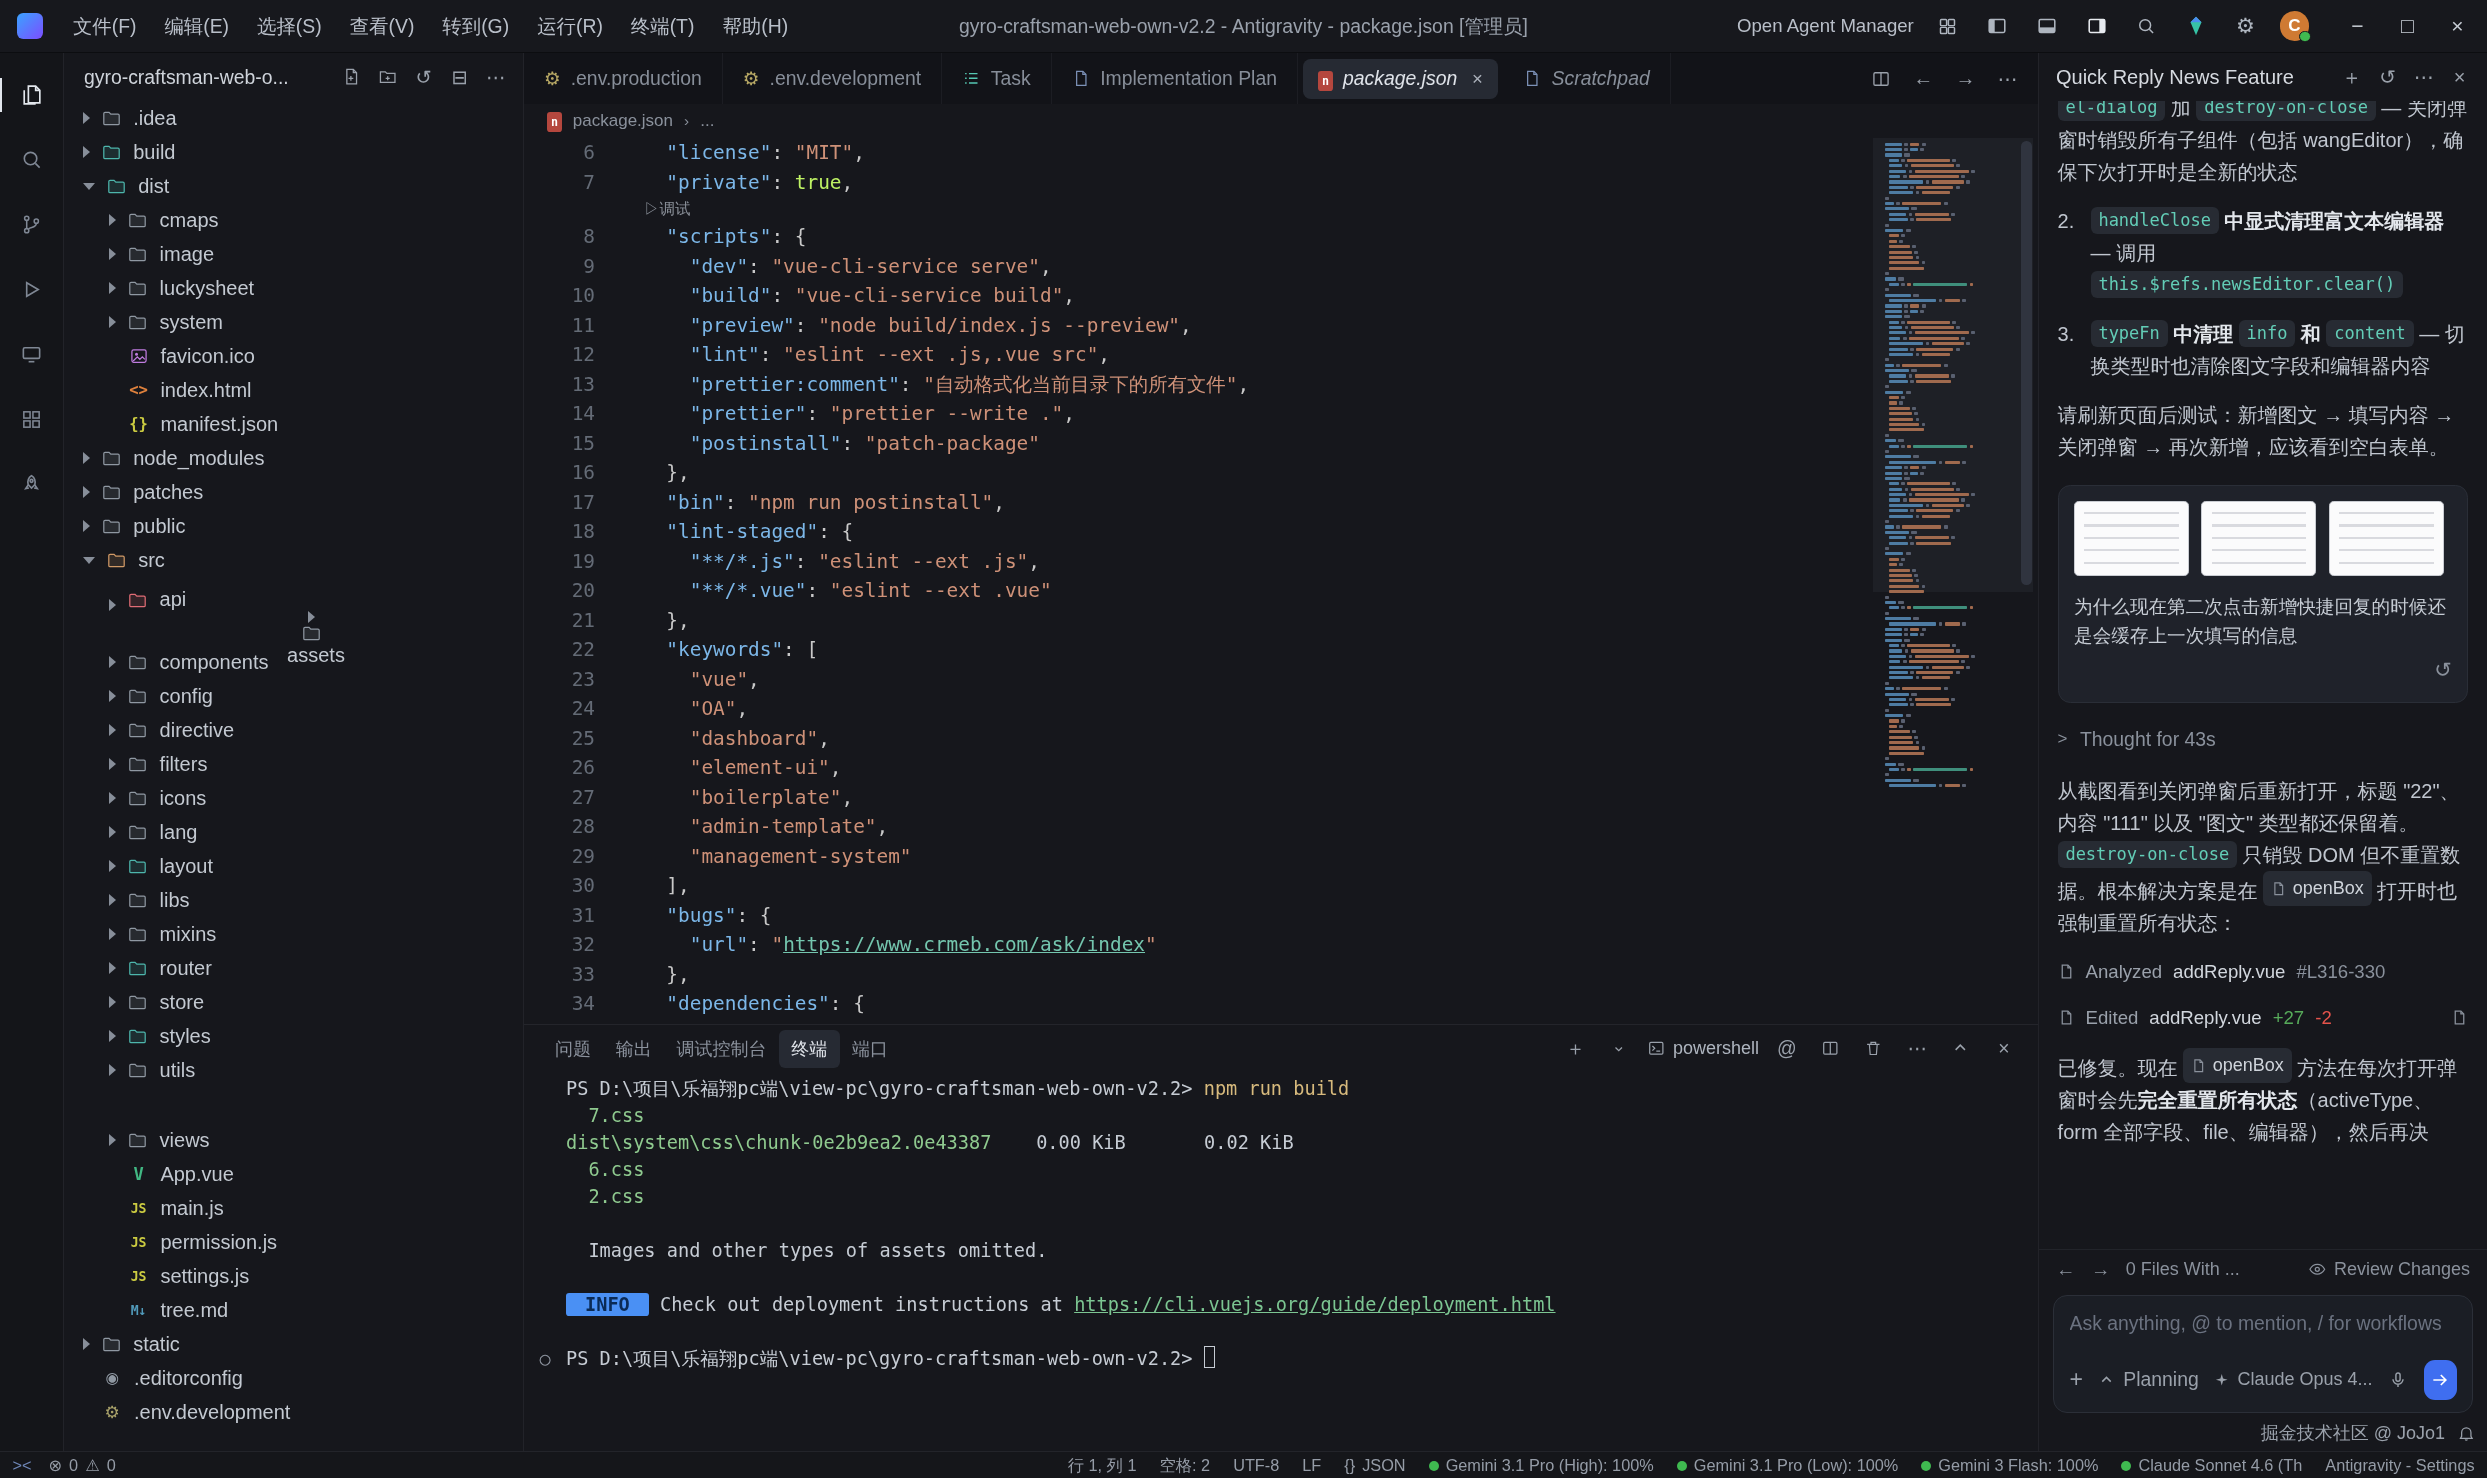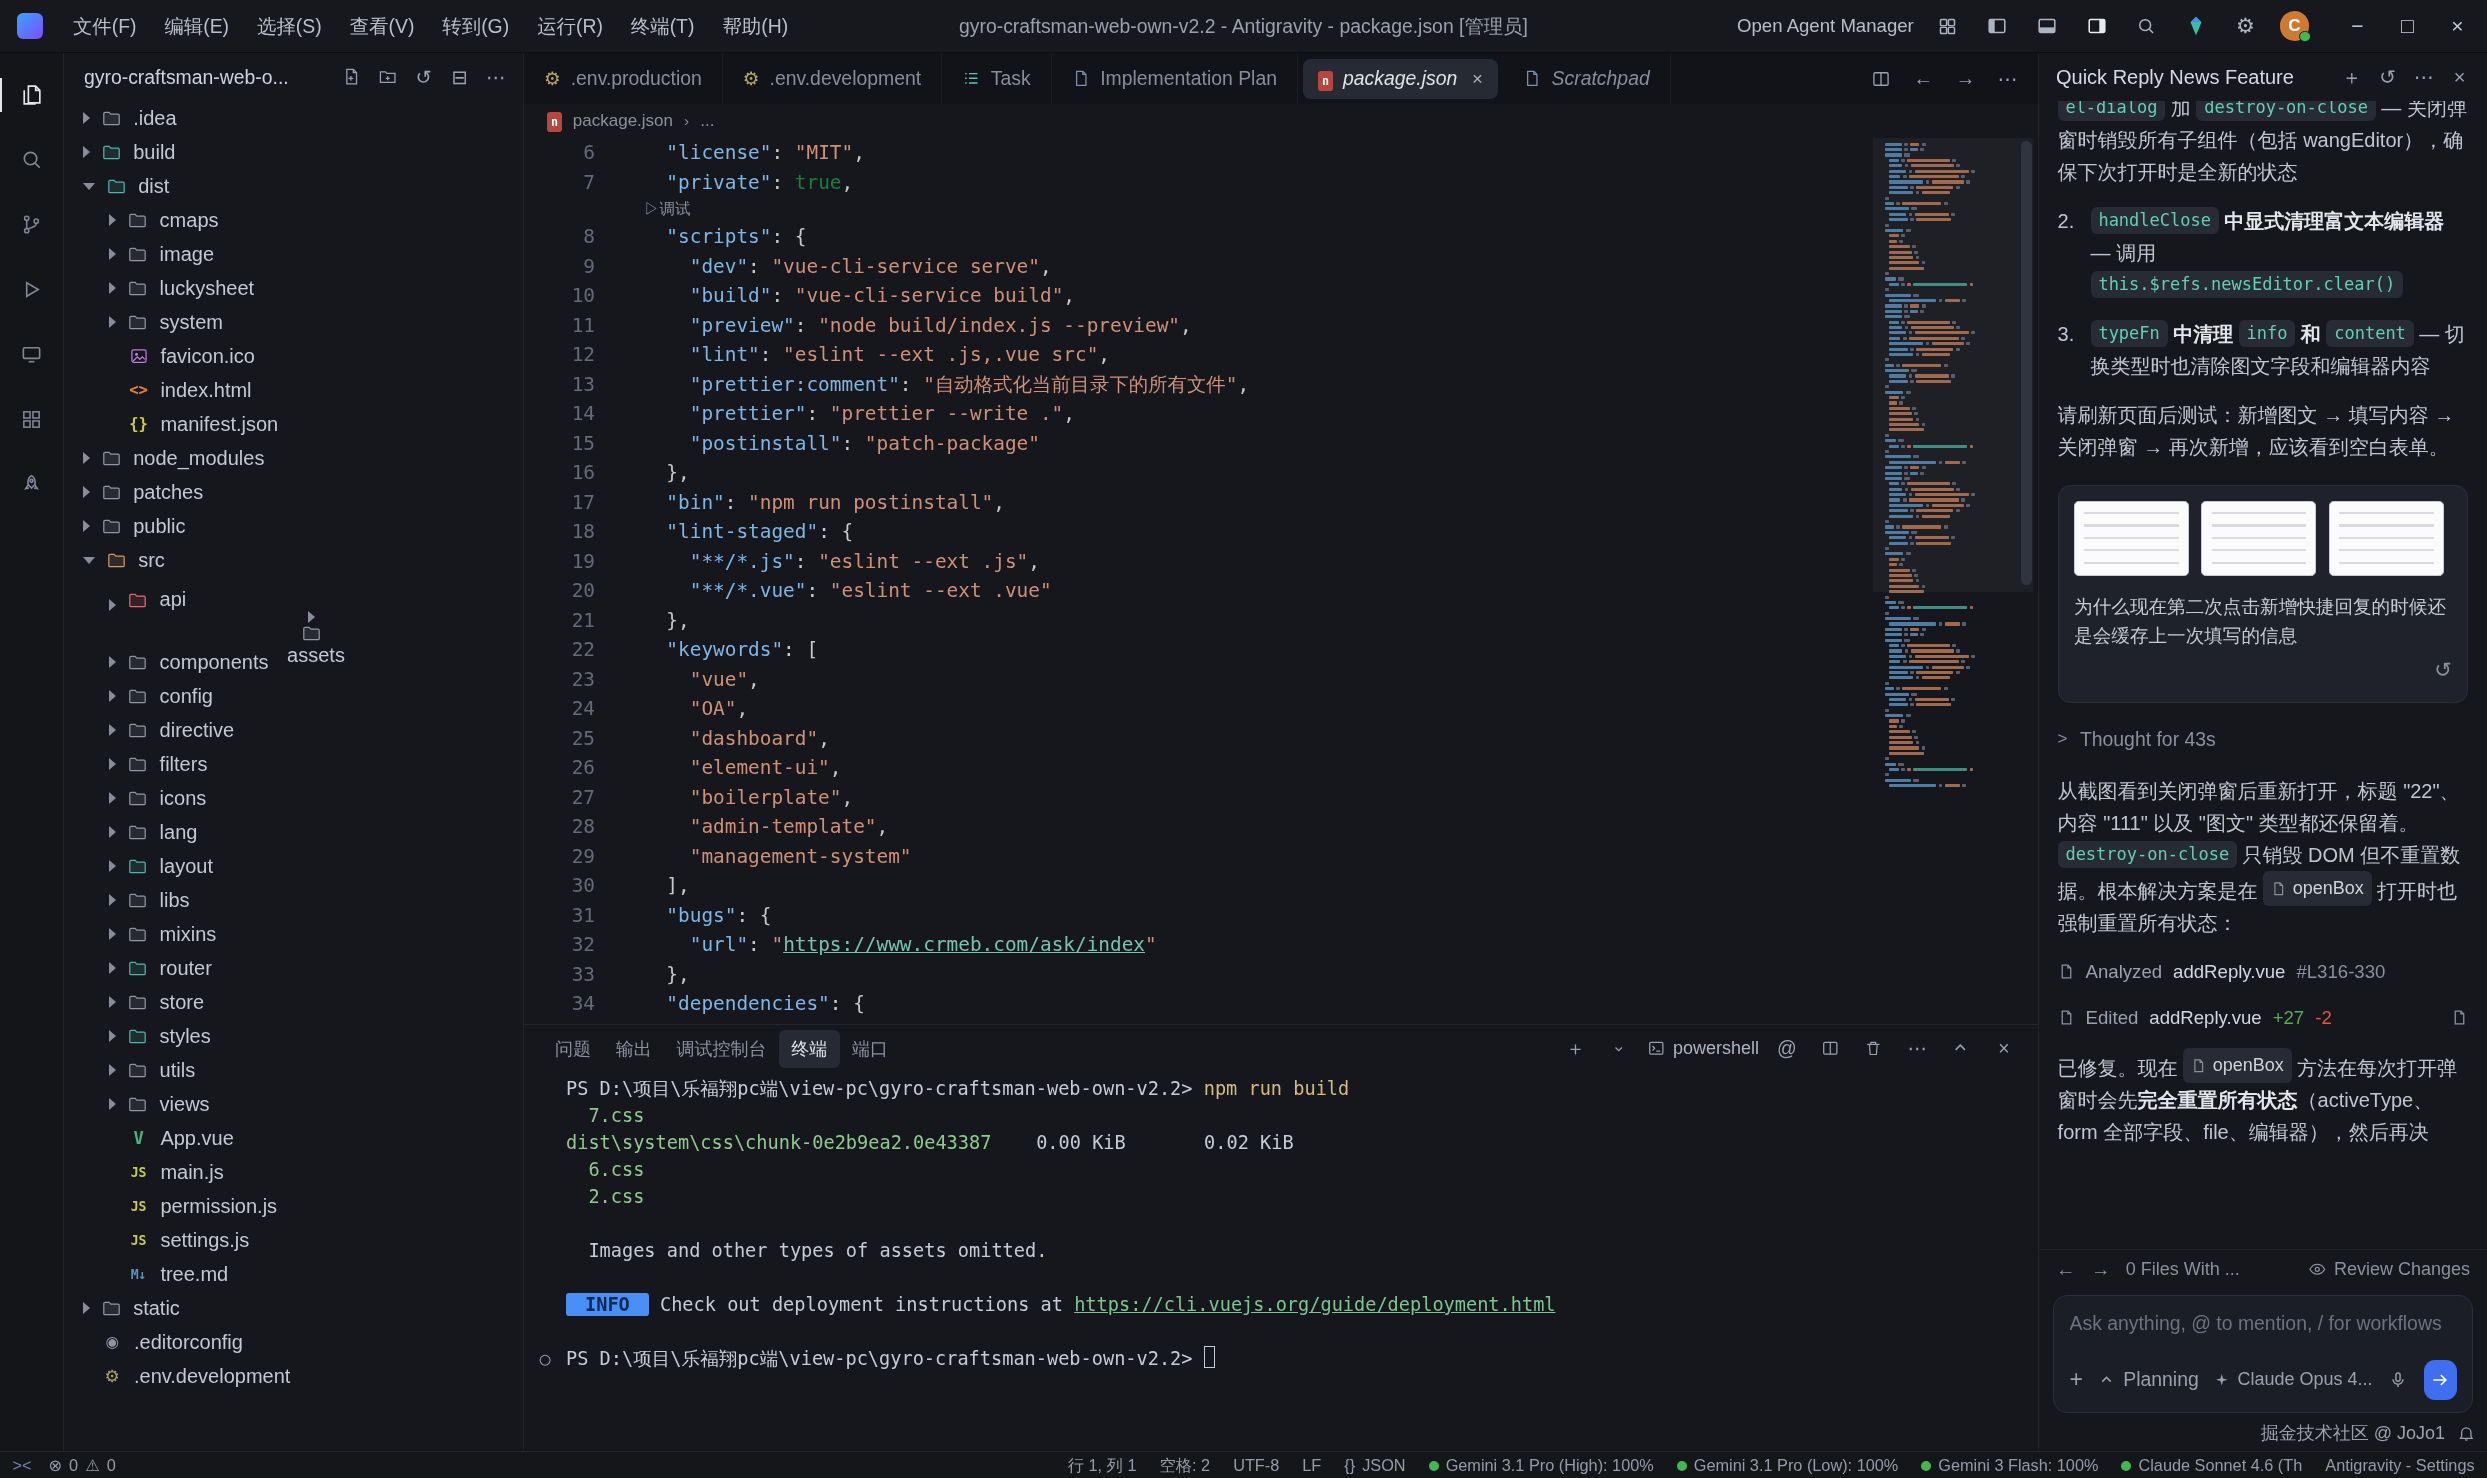--- a/index.html
+++ b/index.html
@@ -54,21 +54,21 @@
   .tab-actions{margin-left:auto;display:flex;align-items:center;gap:6.2px;padding-right:12.4px;color:#9aa1ab}
   .ta{width:36px;height:36px;display:flex;align-items:center;justify-content:center;font-size:20px}
   #breadcrumb{height:34px;display:flex;align-items:center;gap:11px;padding-left:23px;font-size:17px;color:#8a919c}
   #breadcrumb .bc-sep{font-size:15.5px}
 
   
   #editor{flex:1;position:relative;overflow:hidden}
   .crow{display:flex;height:29.5px;align-items:center}
   .ln{width:71px;text-align:right;flex:none;color:#646b76;font:19.4px "DejaVu Sans Mono",monospace}
   .ctext{padding-left:48px;font:19.4px "DejaVu Sans Mono",monospace;white-space:pre;color:#cfcfcf}
-  .tok-k{color:#7cb7e8}.tok-s{color:#ce9178}.tok-b{color:#15803d}.tok-p{color:#c9c9c9}
+  .tok-k{color:#7cb7e8}.tok-s{color:#ce9178}.tok-b{color:#bef264}.tok-p{color:#c9c9c9}
   .tok-u{color:#74c6ae;text-decoration:underline}
   .lensrow{height:25px;display:flex;align-items:center}
   .lens{margin-left:120px;font-size:15.5px;color:#8a9099}
   .mview{position:absolute;top:0;right:4.7px;width:160px;height:454px;background:rgba(140,150,165,.07)}
   #minimap{position:absolute;top:4.7px;right:28px;width:130px}
   .mrow{height:3.1px;margin-bottom:2.3px;display:flex;gap:2.3px}
   .mseg{height:3.1px;border-radius:0.8px;flex:none}
   .vthumb{position:absolute;top:3.1px;right:6.2px;width:11px;height:444px;background:#343946;border-radius:5.4px;opacity:.8}
 
   
@@ -530,21 +530,21 @@
         </div>
         <div class="tree-row" style="padding-left: 45px;">
           <span class="chev right"></span>
           <span class="tree-icon">
             <svg width="21" height="21" viewBox="0 0 24 24">
               <path d="M3.2 6.4c0-.8.6-1.4 1.4-1.4h4.6l2 2.1h8.2c.8 0 1.4.6 1.4 1.4v9.1c0 .8-.6 1.4-1.4 1.4H4.6c-.8 0-1.4-.6-1.4-1.4z" fill="#8f98a226" stroke="#8f98a2" stroke-width="1.4"></path>
             </svg>
           </span>
           <span class="tree-label">utils</span>
         </div>
-        <div class="tree-row" style="padding-left: 45px;">
+        <div class="tree-row" style="padding-left: 45px; margin-top: 36px;">
           <span class="chev right"></span>
           <span class="tree-icon">
             <svg width="21" height="21" viewBox="0 0 24 24">
               <path d="M3.2 6.4c0-.8.6-1.4 1.4-1.4h4.6l2 2.1h8.2c.8 0 1.4.6 1.4 1.4v9.1c0 .8-.6 1.4-1.4 1.4H4.6c-.8 0-1.4-.6-1.4-1.4z" fill="#8f98a226" stroke="#8f98a2" stroke-width="1.4"></path>
             </svg>
           </span>
           <span class="tree-label">views</span>
         </div>
         <div class="tree-row" style="padding-left: 45px;">
           <span class="chev none"></span>

